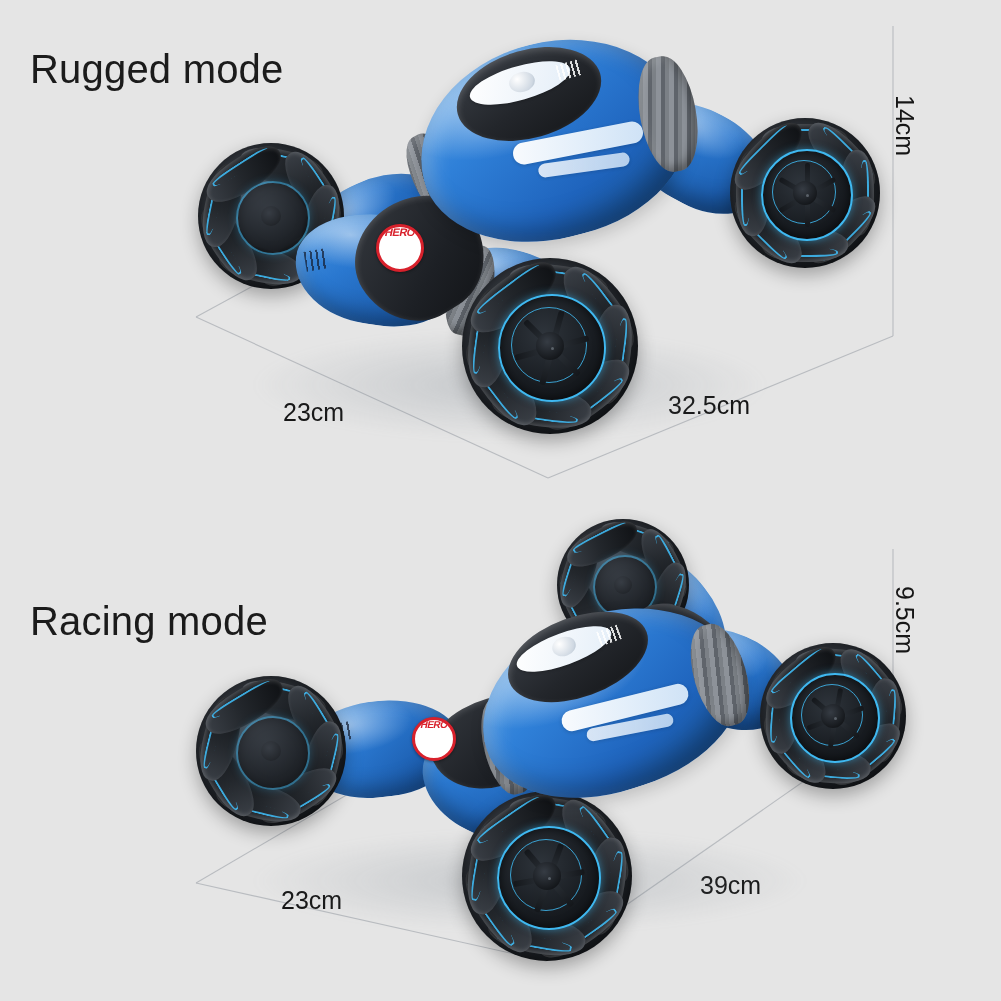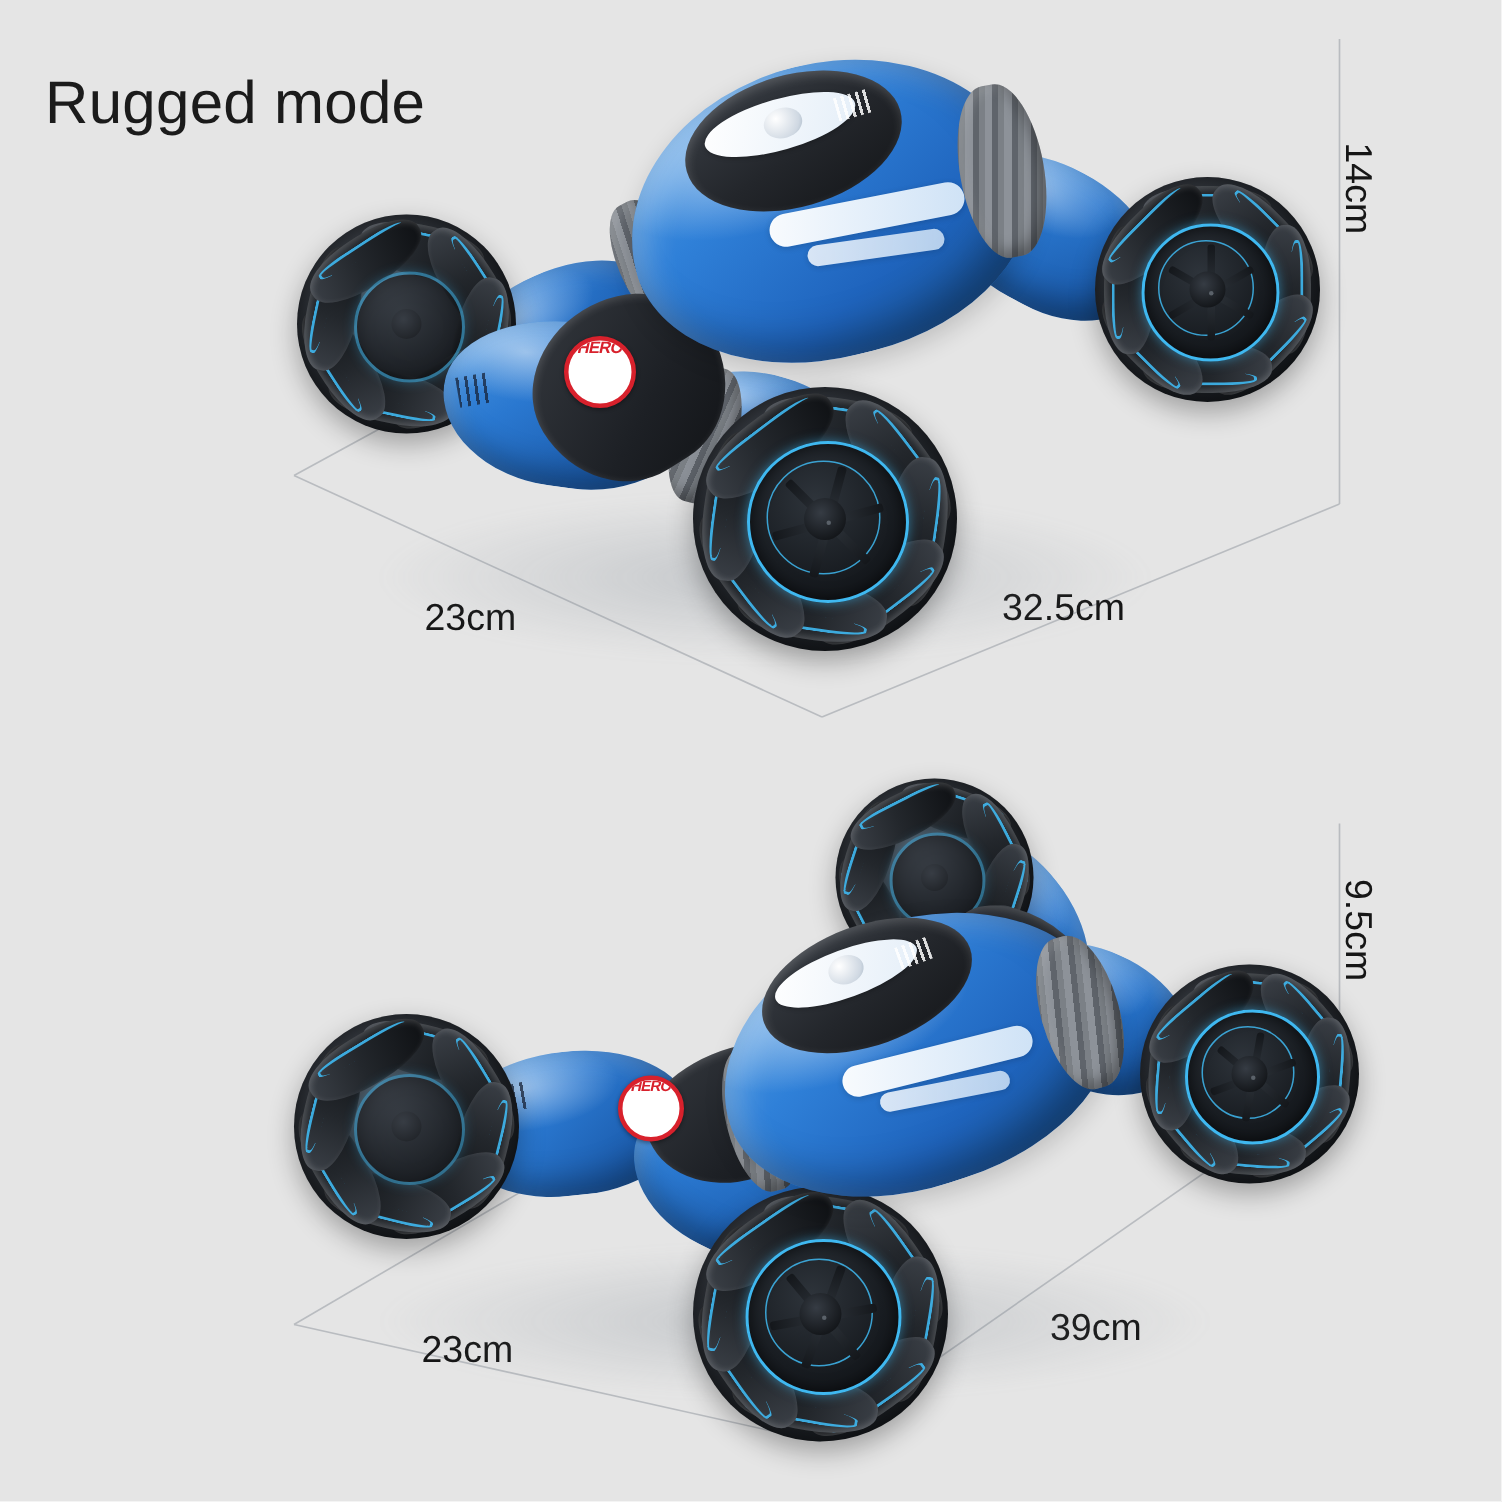--- a/index.html
+++ b/index.html
@@ -339,20 +339,21 @@
 
   <div class="panel" id="panel-racing">
 
     <svg class="dim-svg" viewBox="0 0 1001 500">
       <path class="dim-line" d="M 893 48 L 893 218"></path>
       <path class="dim-line" d="M 893 218 L 546 460"></path>
       <path class="dim-line" d="M 546 460 L 196 382"></path>
       <path class="dim-line" d="M 196 382 L 456 230"></path>
     </svg>
 
+    <span class="mode-label" style="left:30px; top:98px;">Racing mode</span>
 
     <span class="dim-label vertical" style="left:919px; top:85px;">9.5cm</span>
     <span class="dim-label" style="left:281px; top:385px;">23cm</span>
     <span class="dim-label" style="left:700px; top:370px;">39cm</span>
 
     <div class="shadow" style="left:250px; top:330px; width:560px; height:100px;"></div>
 
     <div class="car" id="car-racing" style="left:0; top:0; width:1001px; height:500px;">
 
       <div class="arm" style="left:600px; top:70px; width:140px; height:88px; transform:rotate(52deg);"></div>

